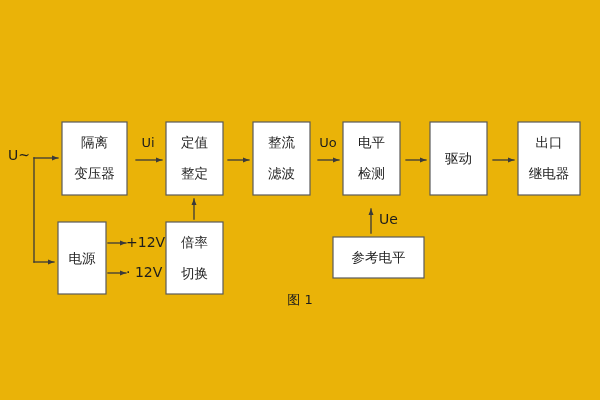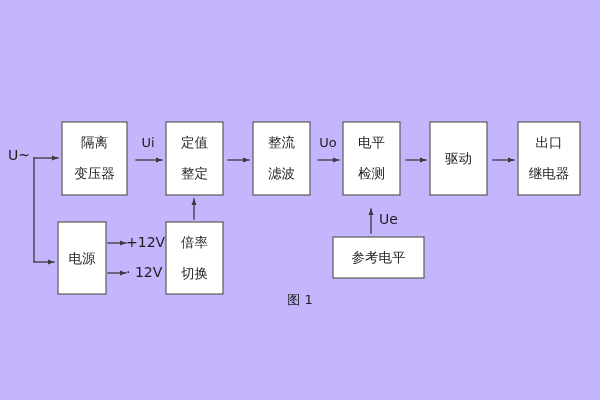--- a/index.html
+++ b/index.html
@@ -10,21 +10,21 @@
   body {
     width: 600px;
     height: 400px;
     font-family: "DejaVu Sans", "Liberation Sans", sans-serif;
     overflow: hidden;
   }
   #diagram-root {
     position: relative;
     width: 600px;
     height: 400px;
-    background: #c4b5fd;
+    background: #eab308;
   }
   svg.diagram-canvas {
     display: block;
     width: 600px;
     height: 400px;
   }
   .blk-rect {
     fill: #ffffff;
     stroke: #5a5a5a;
     stroke-width: 1.2;

